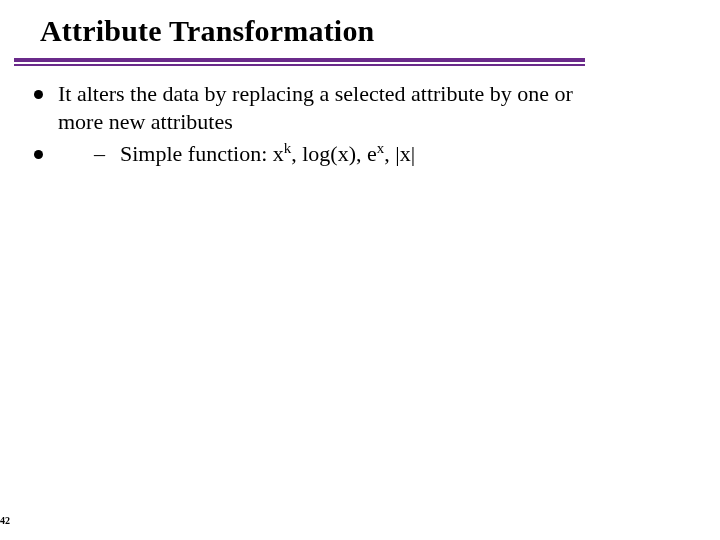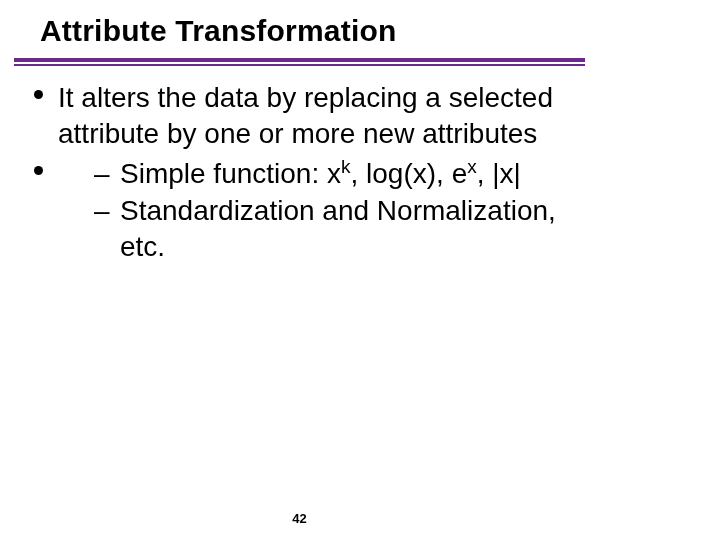--- a/index.html
+++ b/index.html
@@ -11,37 +11,38 @@
     font-family: Arial, Helvetica, sans-serif;
     color: #000;
     position: relative;
     overflow: hidden;
   }
   .slide {
     width: 599px;
     height: 540px;
     position: relative;
     box-sizing: border-box;
+    font-family: Liberation Serif, serif;
   }
   .title {
     font-weight: bold;
     font-size: 30px;
     padding: 14px 0 10px 40px;
     letter-spacing: 0.2px;
   }
   .rule {
     margin: 0 14px 0 14px;
     border-top: 4px solid #6a2a8a;
     border-bottom: 2px solid #6a2a8a;
     height: 2px;
     background: #fff;
   }
   .body {
     padding: 14px 26px 0 30px;
-    font-size: 28px;
+    font-size: 22px;
     line-height: 1.28;
   }
   .bullet-list {
     list-style: none;
     margin: 0;
     padding: 0;
   }
   .bullet-list > li {
     position: relative;
     padding-left: 28px;
@@ -71,22 +72,21 @@
     content: "\2013";
     position: absolute;
     left: 4px;
     top: 0;
   }
   .pagenum {
     position: absolute;
     bottom: 14px;
     left: 0;
     right: 0;
-    text-align: center;
-    font-size: 13px;
+    font-size: 10px;
     font-weight: bold;
   }
   sup {
     font-size: 0.68em;
     vertical-align: super;
     line-height: 0;
   }
 </style>
 </head>
 <body>
@@ -100,23 +100,20 @@
   <div class="body">
     <ul class="bullet-list">
       <li>
         <span>It alters the data by replacing a selected attribute by one or more new attributes</span>
       </li>
       <li>
         <ul class="dash-list">
           <li>
             <span>Simple function: </span><span>x</span><sup>k</sup><span>, </span><span>log(x)</span><span>, </span><span>e</span><sup>x</sup><span>, </span><span>|x|</span>
           </li>
-          <li>
-            <span>Standardization and Normalization, etc.</span>
-          </li>
         </ul>
       </li>
     </ul>
   </div>
 
   <div class="pagenum">42</div>
 
 </div>
 
 </body></html>

